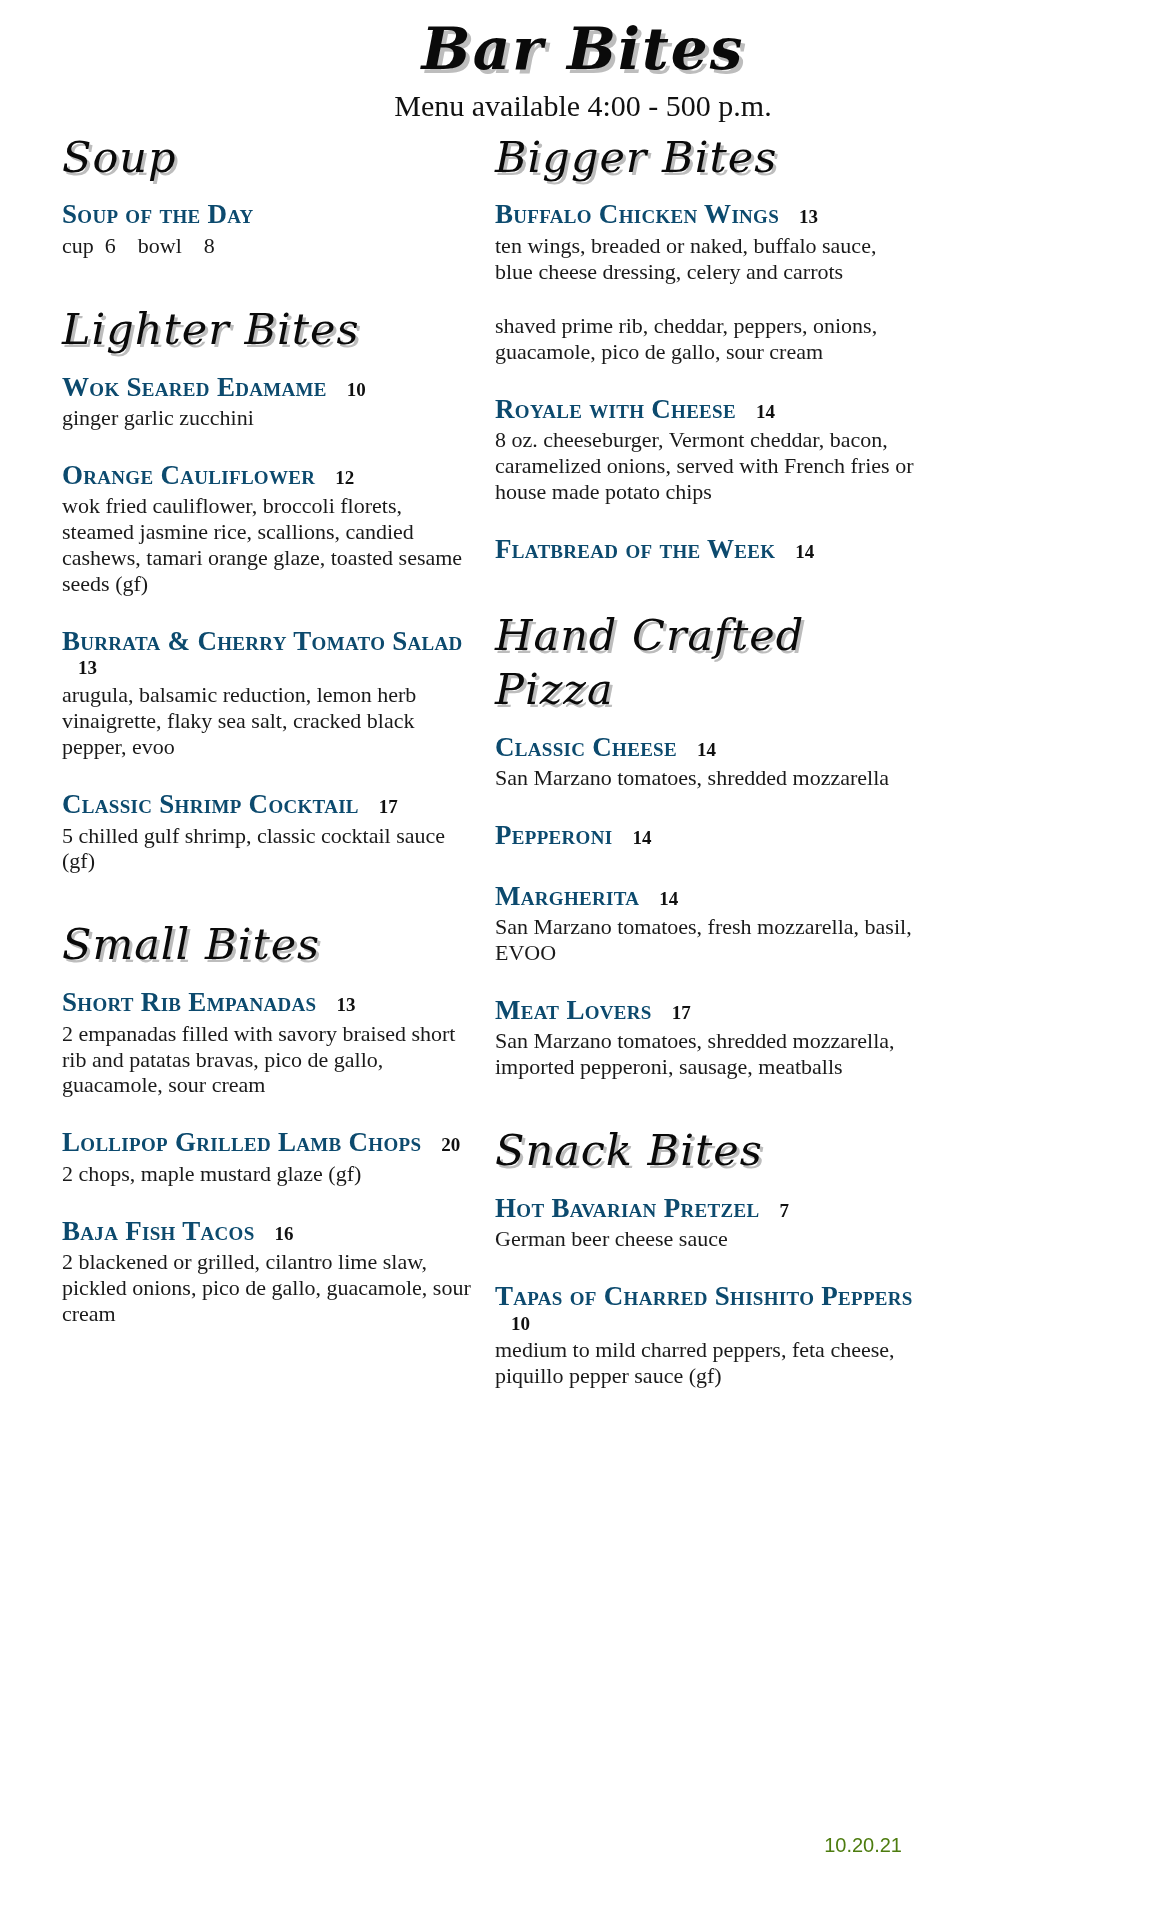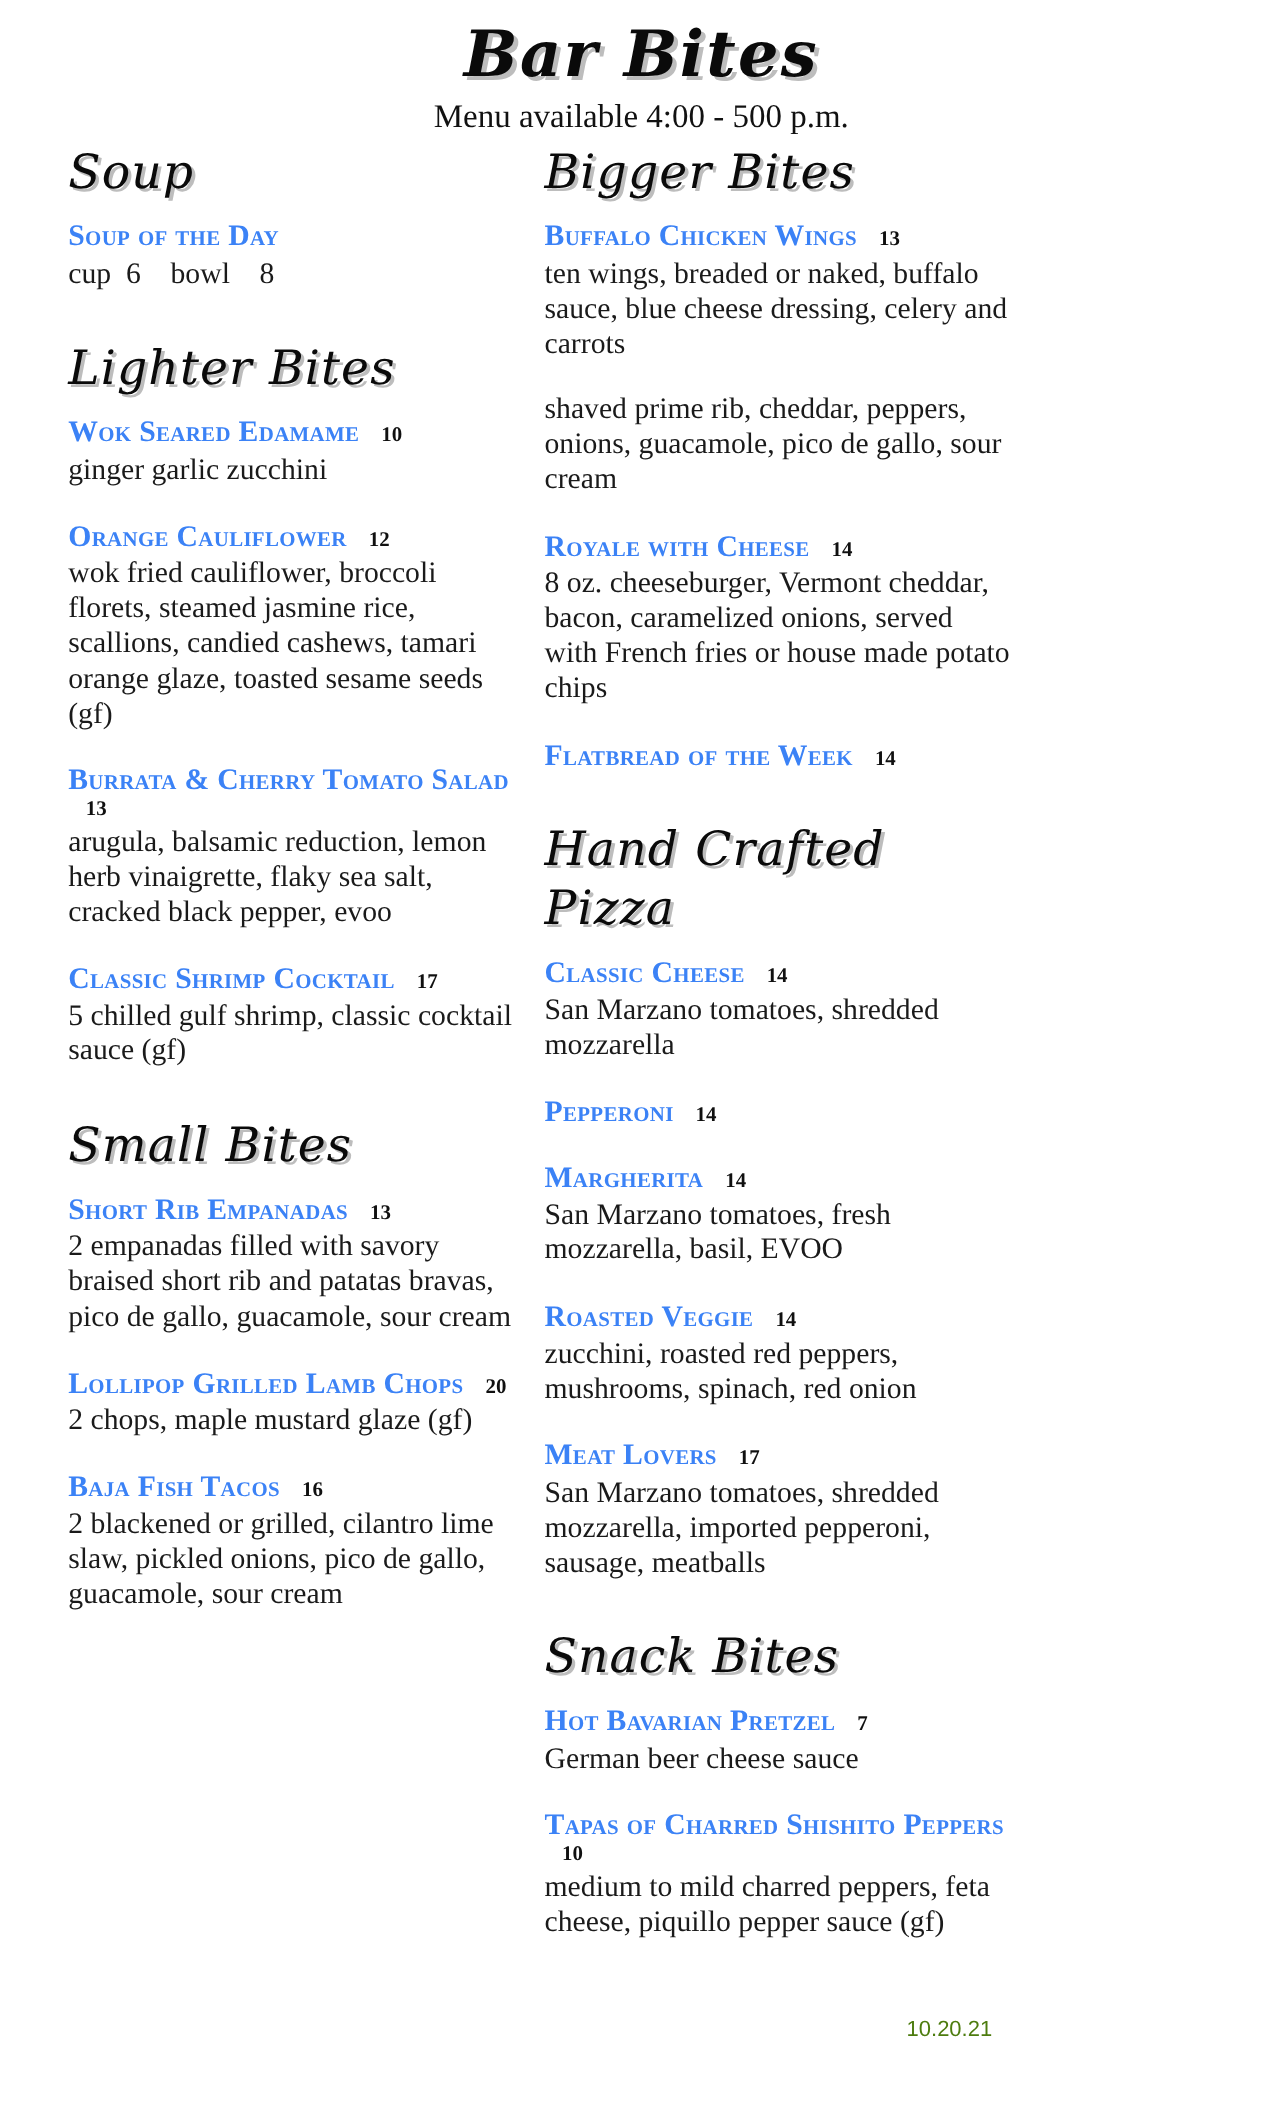--- a/index.html
+++ b/index.html
@@ -42,31 +42,31 @@
     letter-spacing: 1px;
     margin: 0 0 14px 0;
   }
   .item { margin-bottom: 28px; }
   .item-line { line-height: 1.2; }
   .item-name {
     font-variant: small-caps;
     font-weight: bold;
     font-size: 27px;
     letter-spacing: 0.3px;
-    color: #3b82f6;
+    color: #0c4a6e;
   }
   .item-price {
     font-weight: bold;
     font-size: 19px;
     margin-left: 16px;
     color: #101010;
   }
   .item-price:empty { display: none; }
   .item-desc {
-    font-size: 27px;
+    font-size: 22px;
     line-height: 1.18;
     margin-top: 2px;
     color: #1a1a1a;
     white-space: pre-wrap;
   }
   .item-desc:empty { display: none; }
 
   .footer-date {
     position: absolute;
     top: 1834px;
@@ -207,27 +207,20 @@
         </div>
         <div class="item">
           <div class="item-line">
             <span class="item-name">Margherita</span>
             <span class="item-price">14</span>
           </div>
           <div class="item-desc">San Marzano tomatoes, fresh mozzarella, basil, EVOO</div>
         </div>
         <div class="item">
           <div class="item-line">
-            <span class="item-name">Roasted Veggie</span>
-            <span class="item-price">14</span>
-          </div>
-          <div class="item-desc">zucchini, roasted red peppers, mushrooms, spinach, red onion</div>
-        </div>
-        <div class="item">
-          <div class="item-line">
             <span class="item-name">Meat Lovers</span>
             <span class="item-price">17</span>
           </div>
           <div class="item-desc">San Marzano tomatoes, shredded mozzarella, imported pepperoni, sausage, meatballs</div>
         </div>
       </div>
 
       <div class="section">
         <div class="section-heading">Snack Bites</div>
         <div class="item">

